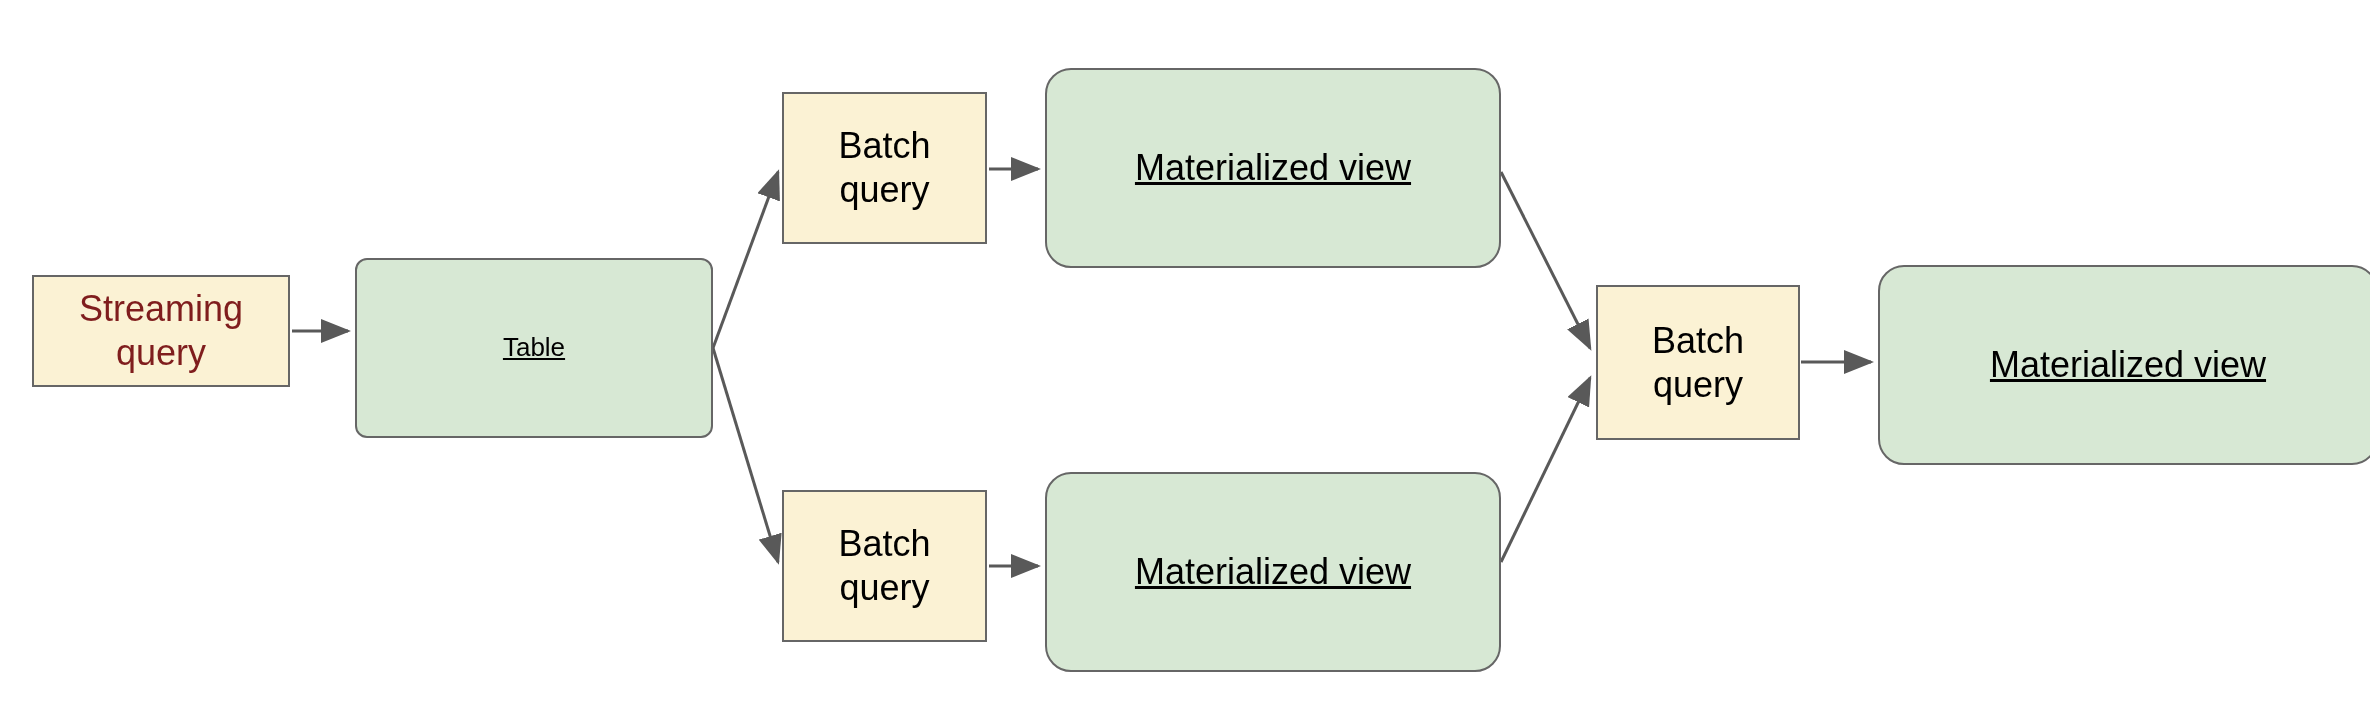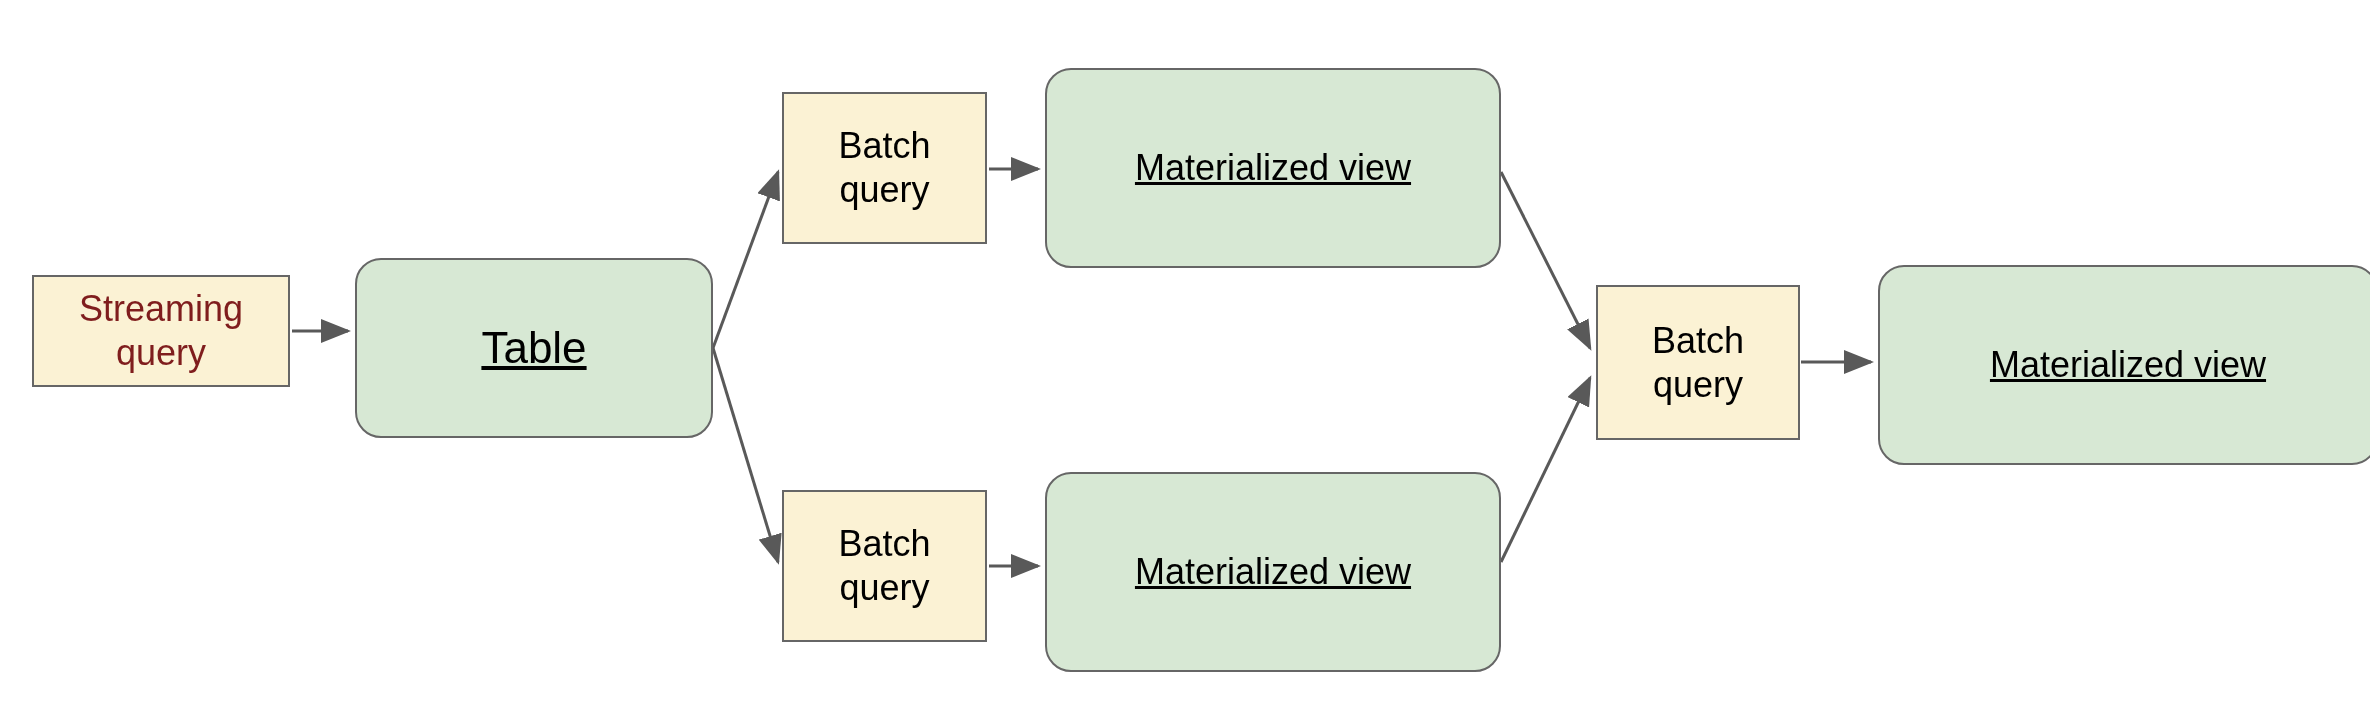--- a/index.html
+++ b/index.html
@@ -71,21 +71,21 @@
         <path d="M 1501 562 L 1590 378" fill="none" stroke="#595959" stroke-width="3" marker-end="url(#arrowhead)"></path>
         <path d="M 1801 362 L 1871 362" fill="none" stroke="#595959" stroke-width="3" marker-end="url(#arrowhead)"></path>
       </g>
   </svg>
 
   <div class="node process" style="left: 32px; top: 275px; width: 258px; height: 112px; background: rgb(251, 242, 212); font-size: 36px; border-color: rgb(102, 102, 102); color: #7f1d1d; border-radius: 0px;">
     <span class="label">Streaming
 query</span>
   </div>
 
-  <div class="node store" style="left: 355px; top: 258px; width: 358px; height: 180px; background: rgb(215, 232, 212); font-size: 44px; border-color: rgb(102, 102, 102); color: rgb(0, 0, 0); border-radius: 26px;">
+  <div class="node store" style="left: 355px; top: 258px; width: 358px; height: 180px; background: rgb(215, 232, 212); font-size: 26px; border-color: rgb(102, 102, 102); color: rgb(0, 0, 0); border-radius: 12px;">
     <span class="label">Table</span>
   </div>
 
   <div class="node process" style="left: 782px; top: 92px; width: 205px; height: 152px; background: rgb(251, 242, 212); font-size: 36px; border-color: rgb(102, 102, 102); color: rgb(0, 0, 0); border-radius: 0px;">
     <span class="label">Batch
 query</span>
   </div>
 
   <div class="node store" style="left: 1045px; top: 68px; width: 456px; height: 200px; background: rgb(215, 232, 212); font-size: 36px; border-color: rgb(102, 102, 102); color: rgb(0, 0, 0); border-radius: 26px;">
     <span class="label">Materialized view</span>

